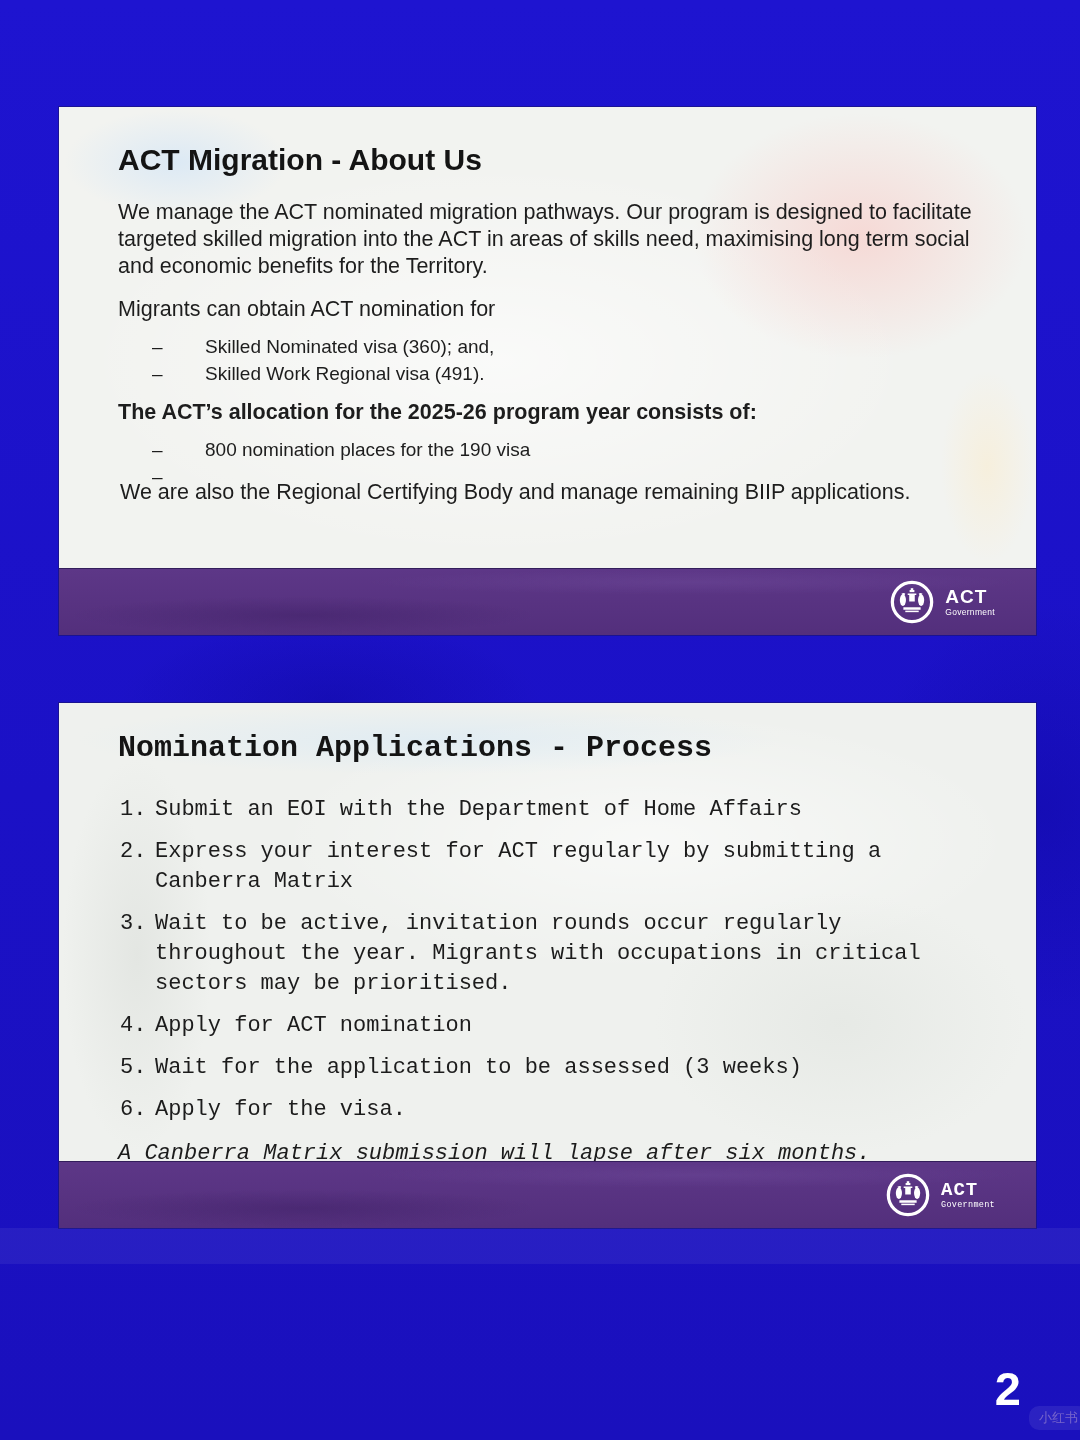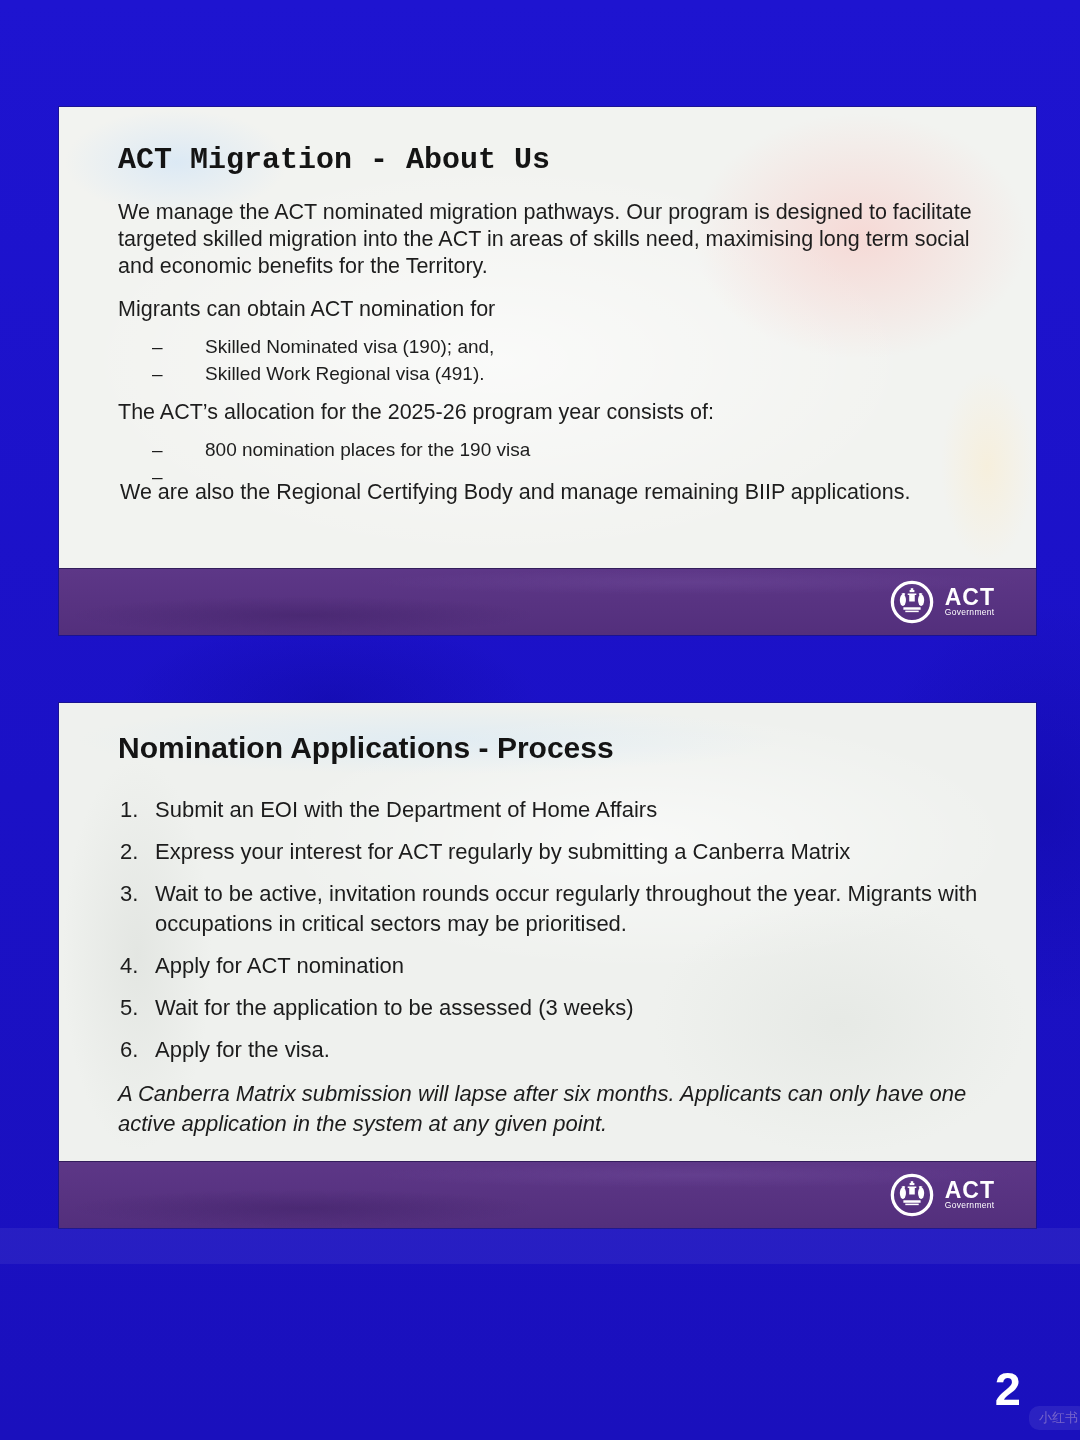--- a/index.html
+++ b/index.html
@@ -23,21 +23,21 @@
   .bg-deco.d4 { left: 0;     top: 1228px; width: 1080px; height: 36px;
                 background: rgba(255,255,255,0.06); }
 
   .slide {
     position: absolute;
     left: 59px;
     width: 977px;
     box-shadow: 0 0 0 1px rgba(25,20,100,0.55);
   }
   .slide-1 { top: 107px; height: 528px; }
-  .slide-2 { top: 703px; height: 525px; }
+  .slide-2 { top: 703px; height: 525px; font-family: Liberation Mono, monospace; }
 
   .slide-body {
     position: relative;
     height: calc(100% - 67px);
     padding: 0 50px 0 59px;
     box-sizing: border-box;
     overflow: hidden;
   }
   .slide-1 .slide-body {
     background:
@@ -56,27 +56,27 @@
       #eff1ee;
   }
 
   .slide-title {
     margin: 0;
     font-weight: bold;
     color: #141414;
     font-size: 30px;
     line-height: 34px;
   }
-  .slide-1 .slide-title { padding-top: 36px; font-family: Liberation Mono, monospace; }
+  .slide-1 .slide-title { padding-top: 36px; }
   .slide-2 .slide-title { padding-top: 28px; }
 
   .para { margin: 0; font-size: 21.5px; line-height: 27px; color: #1d1d1d; }
   .para.p1 { margin-top: 22px; }
   .para.p2 { margin-top: 16px; }
-  .para.p3 { margin-top: 12px; }
+  .para.p3 { margin-top: 12px; font-weight: bold; }
   .para.p4 { margin-top: 16px; padding-left: 2px; }
 
   .dash-list { list-style: none; margin: 10px 0 0; padding: 0; }
   .dash-list li {
     position: relative;
     padding-left: 87px;
     font-size: 19px;
     line-height: 27px;
     color: #1d1d1d;
   }
@@ -115,21 +115,21 @@
     align-items: center;
     justify-content: flex-end;
     padding-right: 41px;
     box-sizing: border-box;
   }
 
   .act-logo { display: flex; align-items: center; }
   .act-logo svg { display: block; }
   .act-logo-text { margin-left: 10px; color: #ffffff; }
   .act-logo-text .act {
-    font-size: 23px; font-weight: bold; line-height: 20px; letter-spacing: 1px;
+    font-size: 19px; font-weight: bold; line-height: 20px; letter-spacing: 1px;
   }
   .act-logo-text .gov {
     font-size: 8.5px; line-height: 10px; letter-spacing: 0.3px;
   }
 
   .page-number {
     position: absolute;
     right: 59px; bottom: 28px;
     color: #ffffff;
     font-size: 47px;
@@ -159,21 +159,21 @@
   <div class="slide-body">
     <h1 class="slide-title">ACT Migration - About Us</h1>
 
     <p class="para p1">We manage the ACT nominated migration pathways. Our program is designed to facilitate targeted skilled migration into the ACT in areas of skills need, maximising long term social and economic benefits for the Territory.</p>
 
     <p class="para p2">Migrants can obtain ACT nomination for</p>
 
     <ul class="dash-list">
       <li>
         <span class="marker">–</span>
-        <span>Skilled Nominated visa (190); and,</span>
+        <span>Skilled Nominated visa (360); and,</span>
       </li>
       <li>
         <span class="marker">–</span>
         <span>Skilled Work Regional visa (491).</span>
       </li>
     </ul>
 
     <p class="para p3">The ACT’s allocation for the 2025-26 program year consists of:</p>
 
     <ul class="dash-list">

